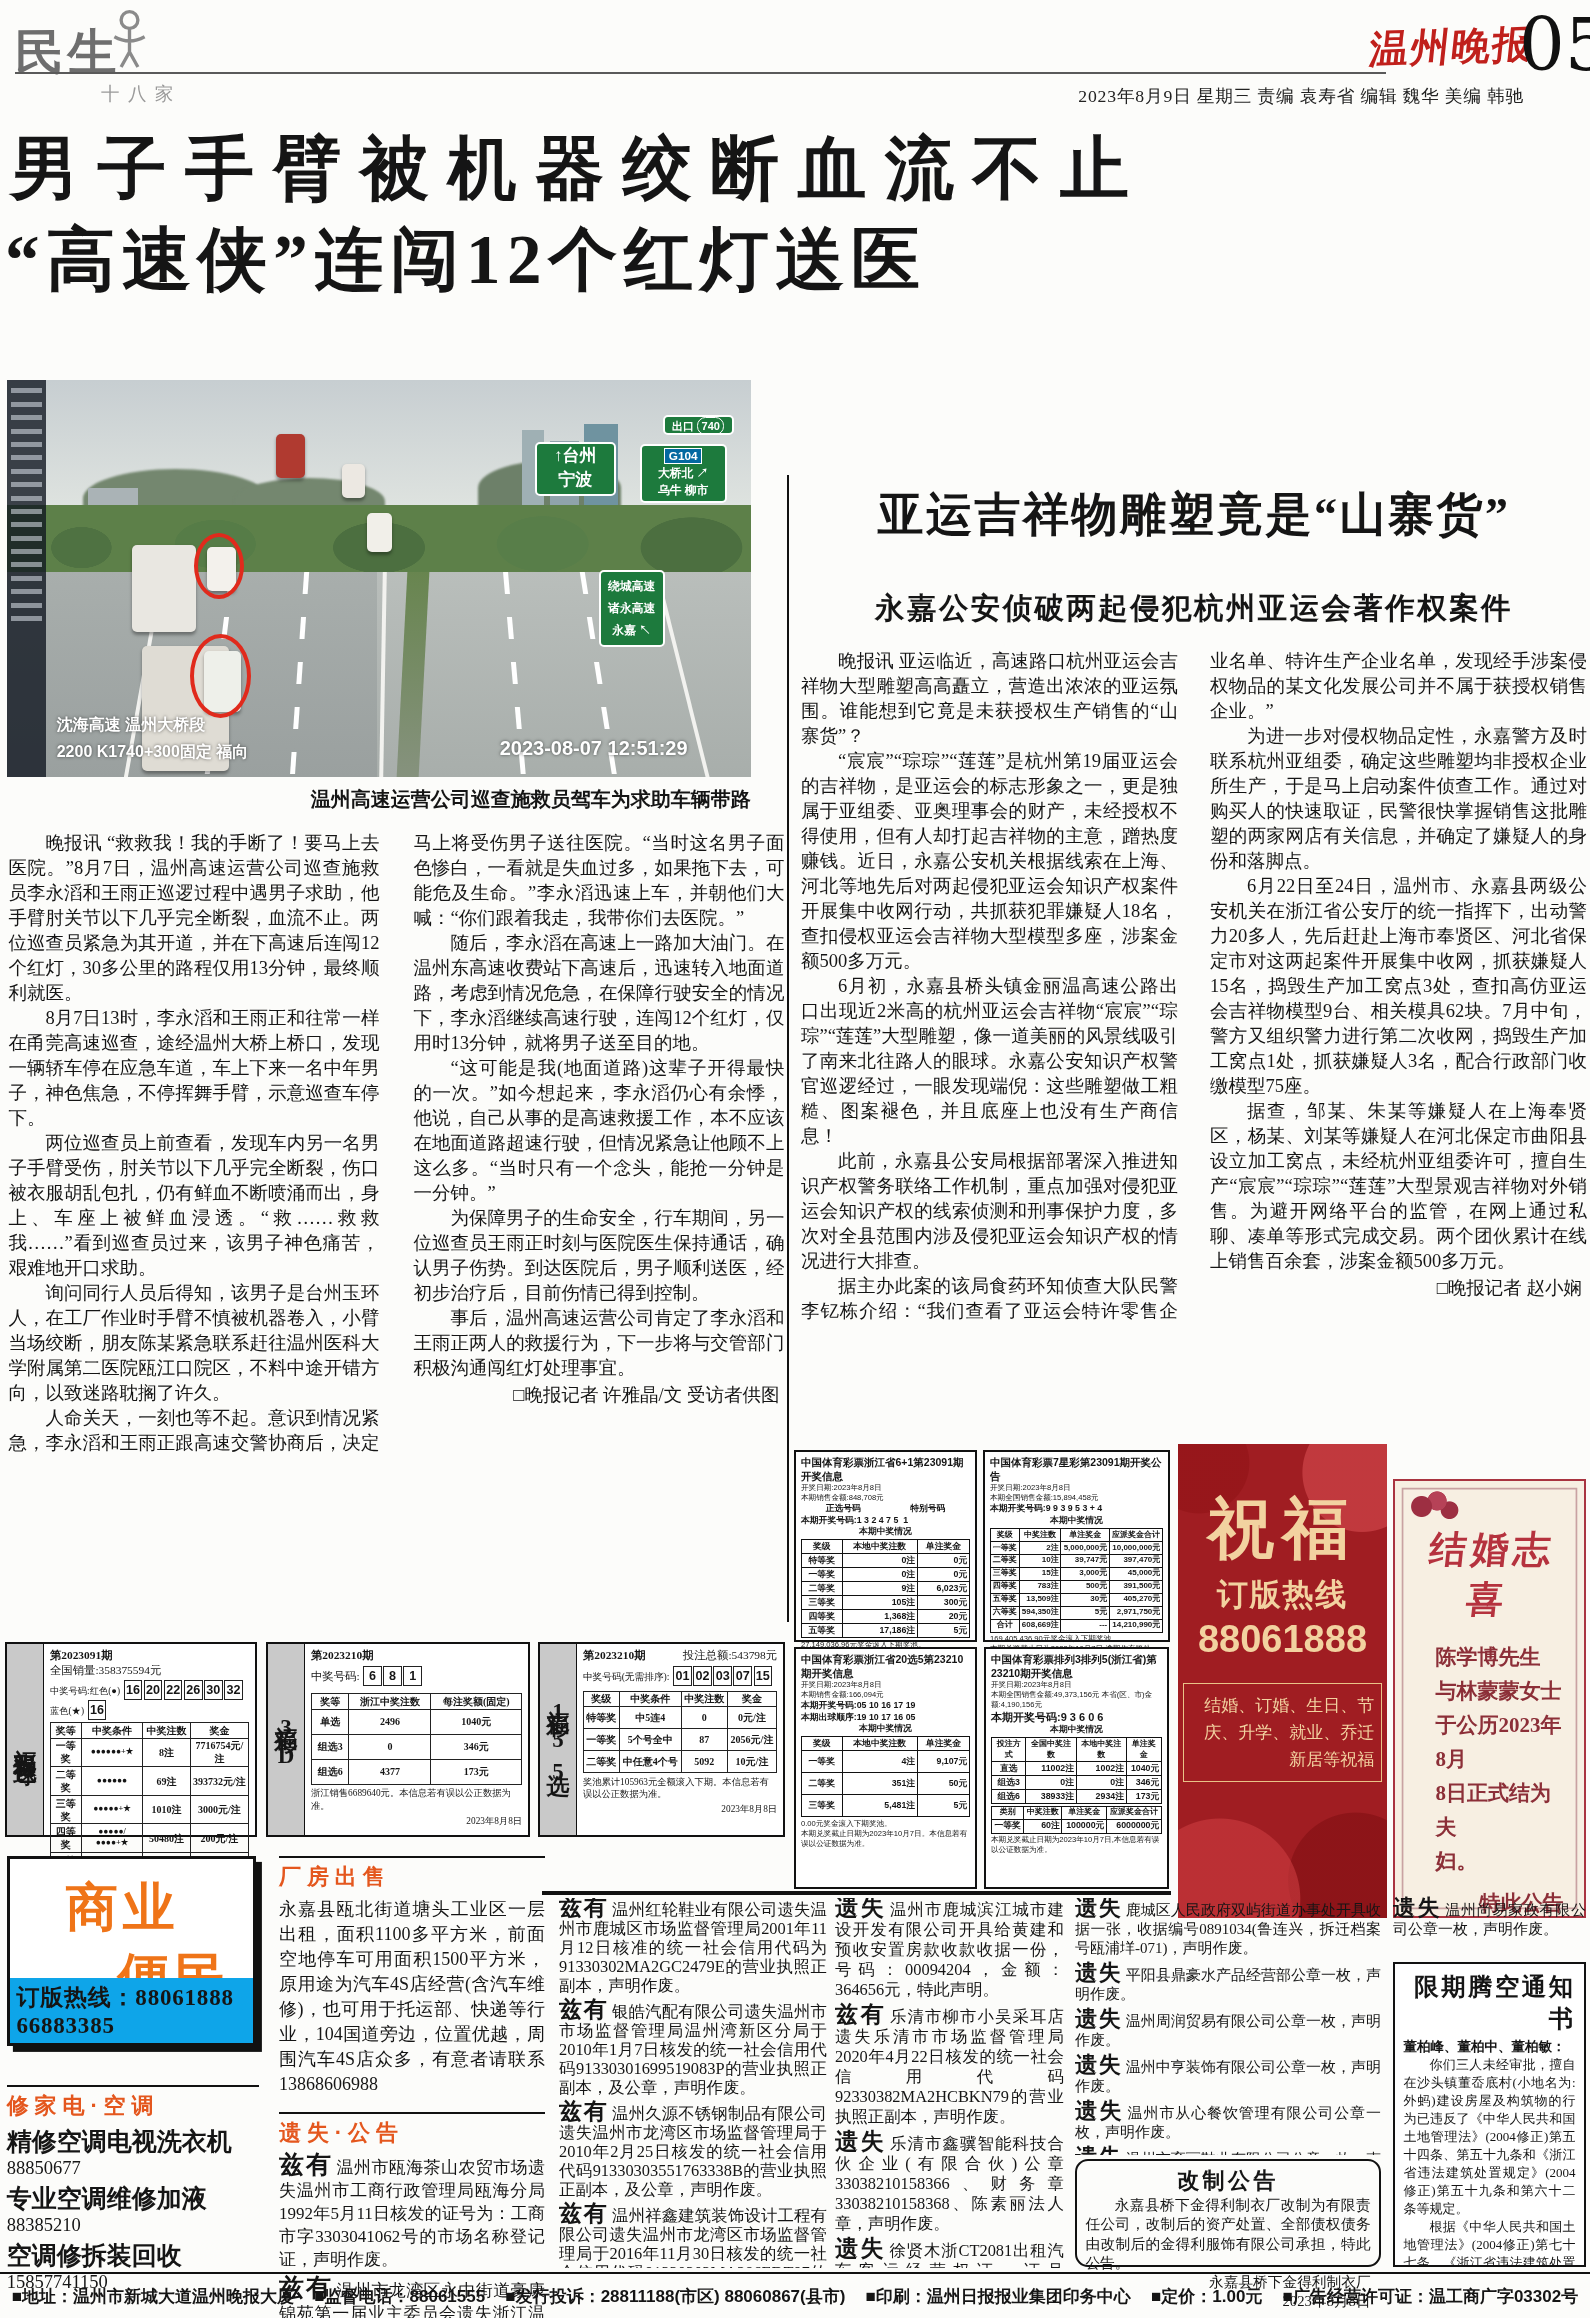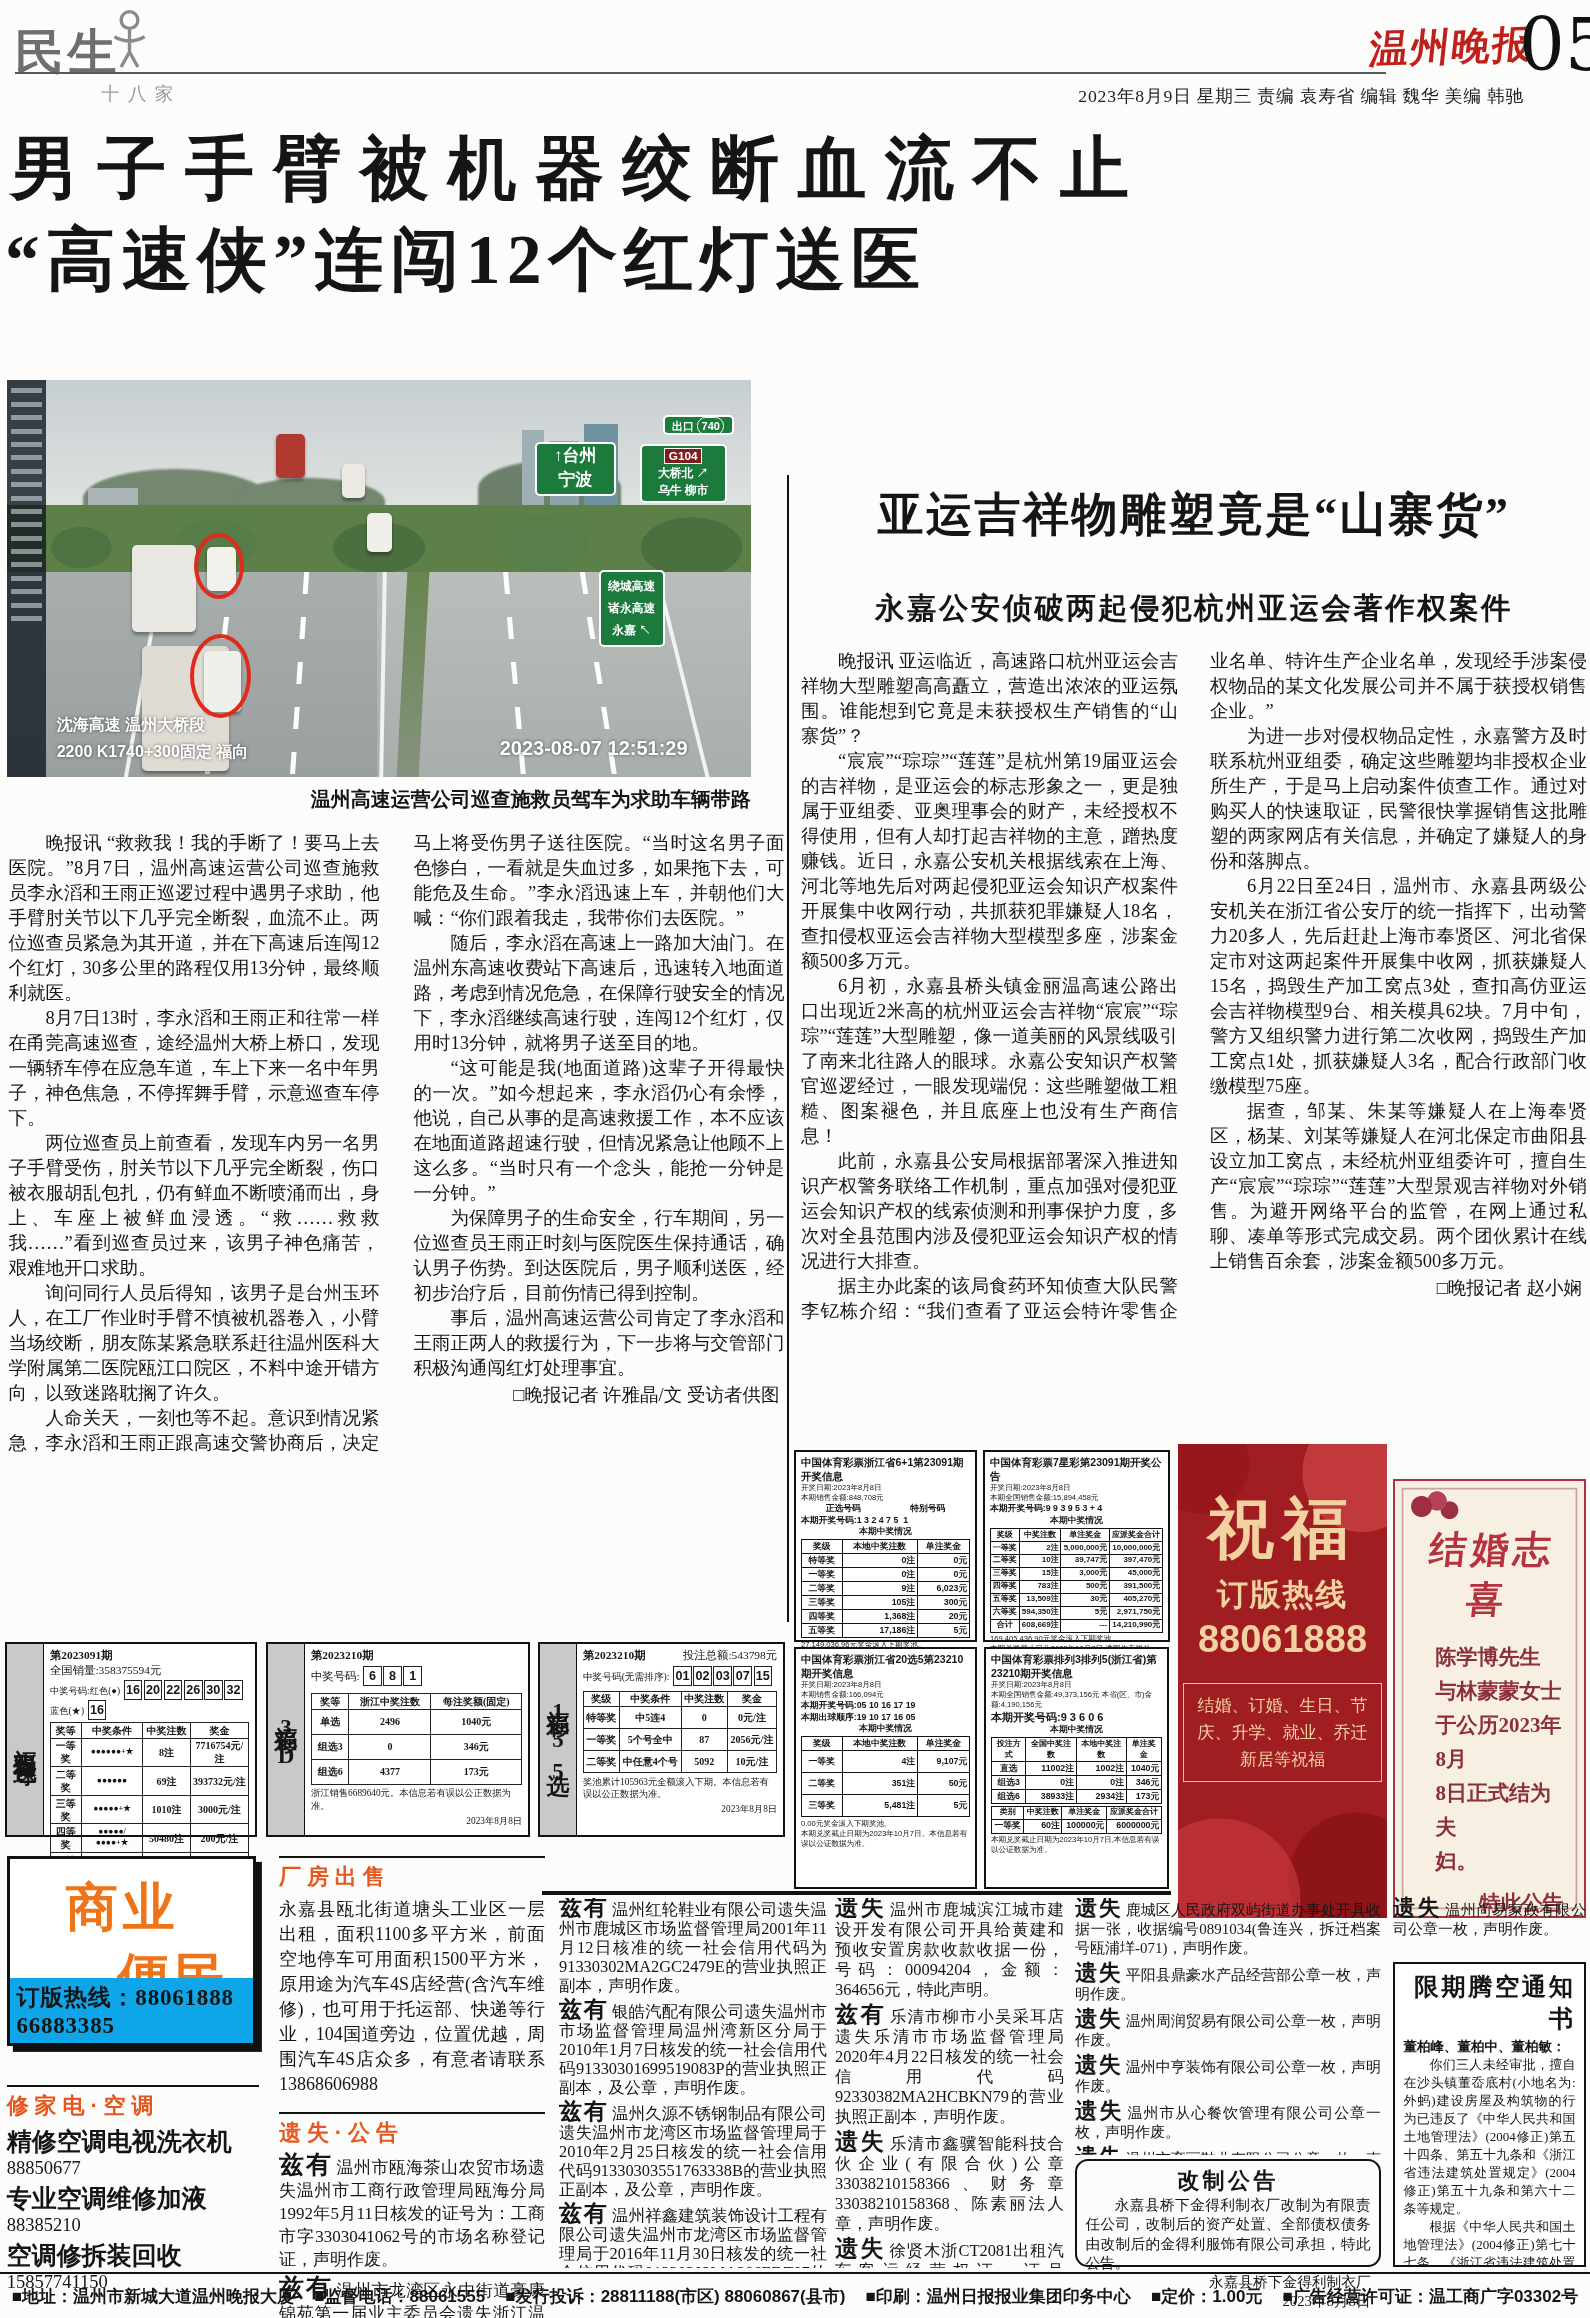--- a/index.html
+++ b/index.html
@@ -79,21 +79,21 @@
   .adred{position:absolute;background:
      radial-gradient(circle at 88% 6%,rgba(220,80,84,.55) 0 59px,transparent 60px),
      radial-gradient(circle at 10% 4%,rgba(150,22,26,.9) 0 50px,transparent 51px),
      radial-gradient(circle at 20% 96%,rgba(205,60,64,.6) 0 80px,transparent 81px),
      radial-gradient(circle at 85% 92%,rgba(140,20,24,.95) 0 67px,transparent 68px),
      #a01d22;color:#f2d2a0;text-align:center;overflow:hidden}
   .adred .zf{font-size:66px;font-weight:900;letter-spacing:8.4px;margin-top:40px}
   .adred .hot{font-size:31px;font-weight:900;letter-spacing:1.7px;margin-top:0}
   .adred .num{font-size:38px;font-weight:900;font-family:"Liberation Sans",sans-serif;margin-top:1.7px}
   .adred .kd{font-size:67px;font-weight:900;letter-spacing:11.8px;margin-top:34px}
-  .adred .bx{border:1.7px solid #ecc械;border:1.7px solid #e9c388;margin:22px 5px 0;padding:8.4px 6.7px;font-size:17px;line-height:27px;text-align:center}
+  .adred .bx{border:1.7px solid #ecc械;border:1.7px solid #e9c388;margin:22px 5px 0;padding:8.4px 6.7px;font-size:17px;line-height:27px;text-align:right}
 
   
   .adwed{position:absolute;background:#f7efe2;border:2.5px solid #a93440;box-shadow:inset 0 0 0 6.7px #f7efe2,inset 0 0 0 8.4px #c9a2a2;
          padding:22px 18.5px;color:#8c2f38;overflow:hidden}
   .adwed .flower{position:absolute;width:62px;height:37px;left:8.4px;top:6.7px;
       background:radial-gradient(circle at 30% 50%,#9d2f42 0 10px,transparent 11px),
                  radial-gradient(circle at 55% 35%,#b64257 0 9.3px,transparent 10px),
                  radial-gradient(circle at 75% 60%,#9d2f42 0 8.4px,transparent 9.3px)}
   .adwed .wt{font-size:37px;font-weight:900;color:#b5323e;letter-spacing:5px;text-align:center;margin-top:22px;transform:skewX(-6deg)}
   .adwed .wl{font-size:21px;line-height:34px;font-weight:700;margin-left:22px}
@@ -181,21 +181,21 @@
 
     <div class="gsign" style="left:656px;top:35px;width:71px;height:20px;font-size:11px;line-height:16px">
       <span>出口</span>
       <span style="display:inline-block;border:1.3px solid #fff;border-radius:8.4px;padding:0 3.4px">740</span>
     </div>
     <div class="gsign" style="left:528px;top:62px;width:81px;height:54px;font-size:17px;line-height:23.6px">
       <span>↑</span><span>台州</span><br>
       <span>宁波</span>
     </div>
     <div class="gsign" style="left:633px;top:64px;width:87px;height:59px;font-size:11.8px;line-height:17px;padding-top:1.7px">
-      <span style="background:#7f1d1d;border:0.8px solid #fff;padding:0 3.4px">G104</span><br>
+      <span style="background:#0369a1;border:0.8px solid #fff;padding:0 3.4px">G104</span><br>
       <span>大桥北 ↗</span><br>
       <span>乌牛 柳市</span>
     </div>
     <div class="gsign" style="left:592px;top:190px;width:66px;height:77px;font-size:11.8px;line-height:22px;padding-top:3.4px">
       <span>绕城高速</span><br>
       <span>诸永高速</span><br>
       <span>永嘉 ↖</span>
     </div>
 
     <div class="cctvstrip">

